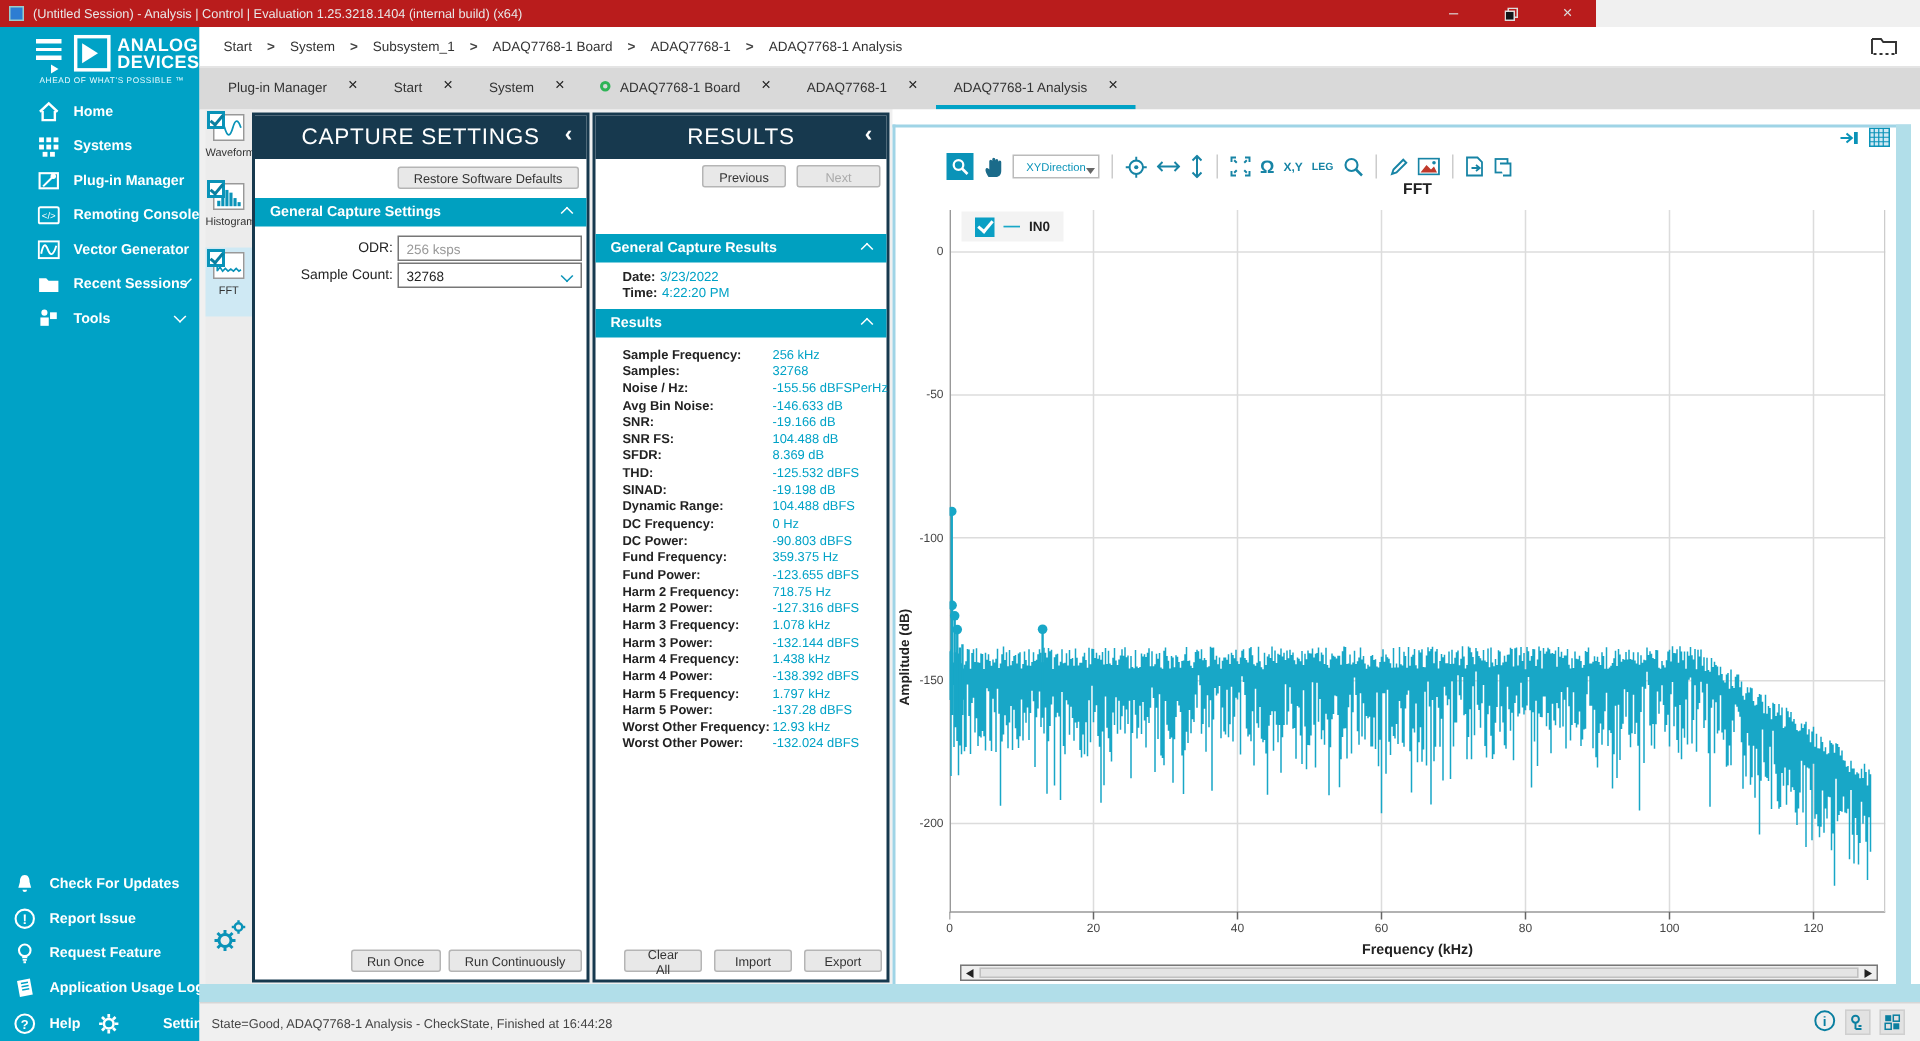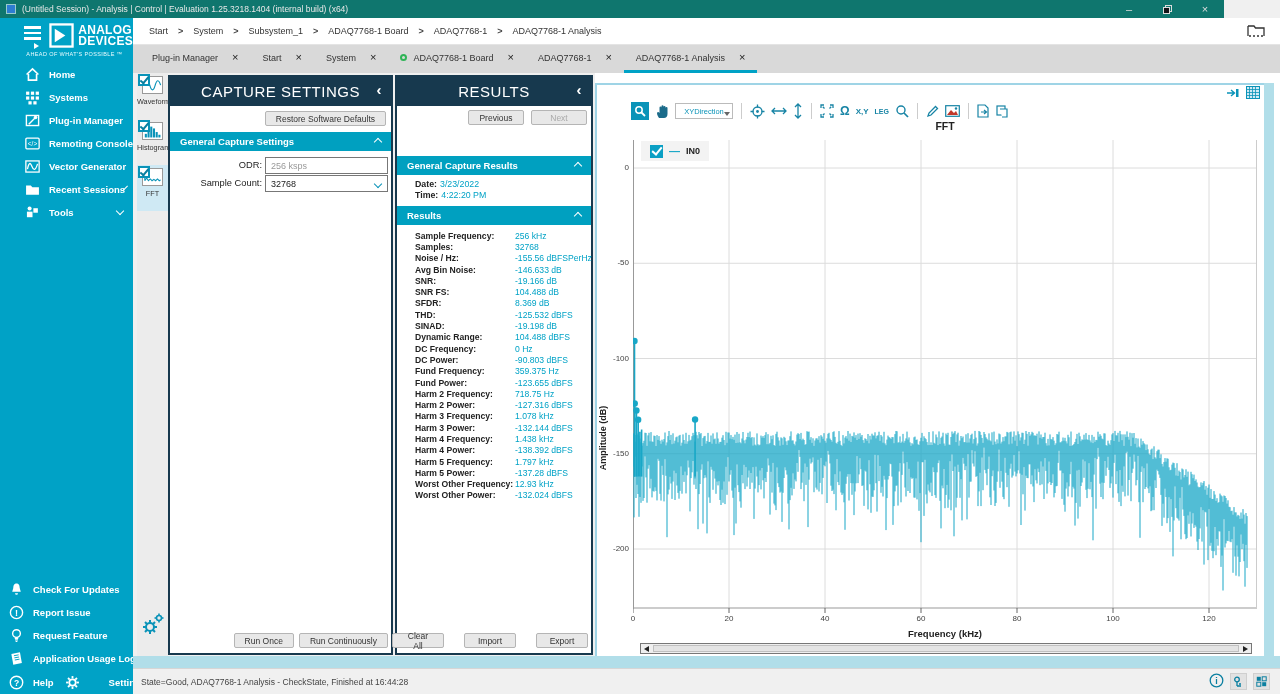--- a/index.html
+++ b/index.html
@@ -1,20 +1,20 @@
 <!DOCTYPE html>
 <html><head>
 <meta charset="utf-8">
 <style>
   html,body{margin:0;padding:0;background:#888;}
   *{box-sizing:border-box;font-family:"Liberation Sans",sans-serif;}
   #app{position:relative;width:1280px;height:694px;background:#f0f0f0;overflow:hidden;}
 
   
-  .titlebar{position:absolute;left:0;top:0;width:1224px;height:18px;background:#0f766e;color:#e8e8e8;
+  .titlebar{position:absolute;left:0;top:0;width:1064px;height:18px;background:#b91c1c;color:#e8e8e8;
     display:flex;align-items:center;font-size:8.5px;}
   .titlebar .appicon{width:10px;height:10px;margin:0 6px 0 6px;background:#2d7dd2;border:1px solid #9cc;}
   .win-btns{margin-left:auto;display:flex;}
   .win-btn{width:38px;height:18px;display:flex;align-items:center;justify-content:center;color:#ddd;font-size:11px;}
 
   
   .sidebar{position:absolute;left:0;top:18px;width:133px;height:676px;background:#00a2c6;color:#fff;padding-left:16px;}
   .brandrow{display:flex;align-items:flex-start;}
   .hamburger{width:34px;padding:8px 0 0 8px;}
   .hamburger .bar{width:17px;height:2.5px;background:#fff;margin-bottom:3px;}
@@ -93,21 +93,21 @@
   .dataset-bar .ds-label{font-weight:bold;margin-right:5px;}
   .gen-sec{top:79px;}
   .gen-row{position:absolute;font-size:8.8px;}
   .gen-label{font-weight:bold;color:#222;}
   .gen-value{color:#00a2c6;margin-left:3px;}
   .res-sec{top:129px;}
   .results-list{position:absolute;left:18px;right:3px;top:153px;}
   .r-row{display:flex;height:11.3px;align-items:center;font-size:8.6px;}
   .r-label{width:100px;flex:none;font-weight:bold;color:#222;white-space:nowrap;}
   .r-value{color:#00a2c6;white-space:nowrap;}
-  .res-btns{position:absolute;right:3px;bottom:5px;display:flex;gap:20px;}
+  .res-btns{position:absolute;right:3px;bottom:5px;display:flex;gap:8px;}
   .res-btns .btn{width:52px;}
 
   
   .chart-outer{position:absolute;left:595px;top:73px;width:685px;height:583px;background:#fff;}
   .chart-border-top{position:absolute;left:0;top:10px;width:679px;height:2px;background:#9fd4e6;}
   .chart-border-left{position:absolute;left:0;top:10px;width:2px;height:573px;background:#9fd4e6;}
   .chart-border-right{position:absolute;left:669px;top:10px;width:10px;height:573px;background:#b1dee9;}
   .chart-topright{position:absolute;right:20px;top:12px;display:flex;gap:7px;}
   .chart-toolbar{position:absolute;left:36px;top:28px;height:20px;display:flex;align-items:center;gap:6px;}
   .tb-sep{width:1px;height:16px;background:#ccc;margin:0 2px;}

